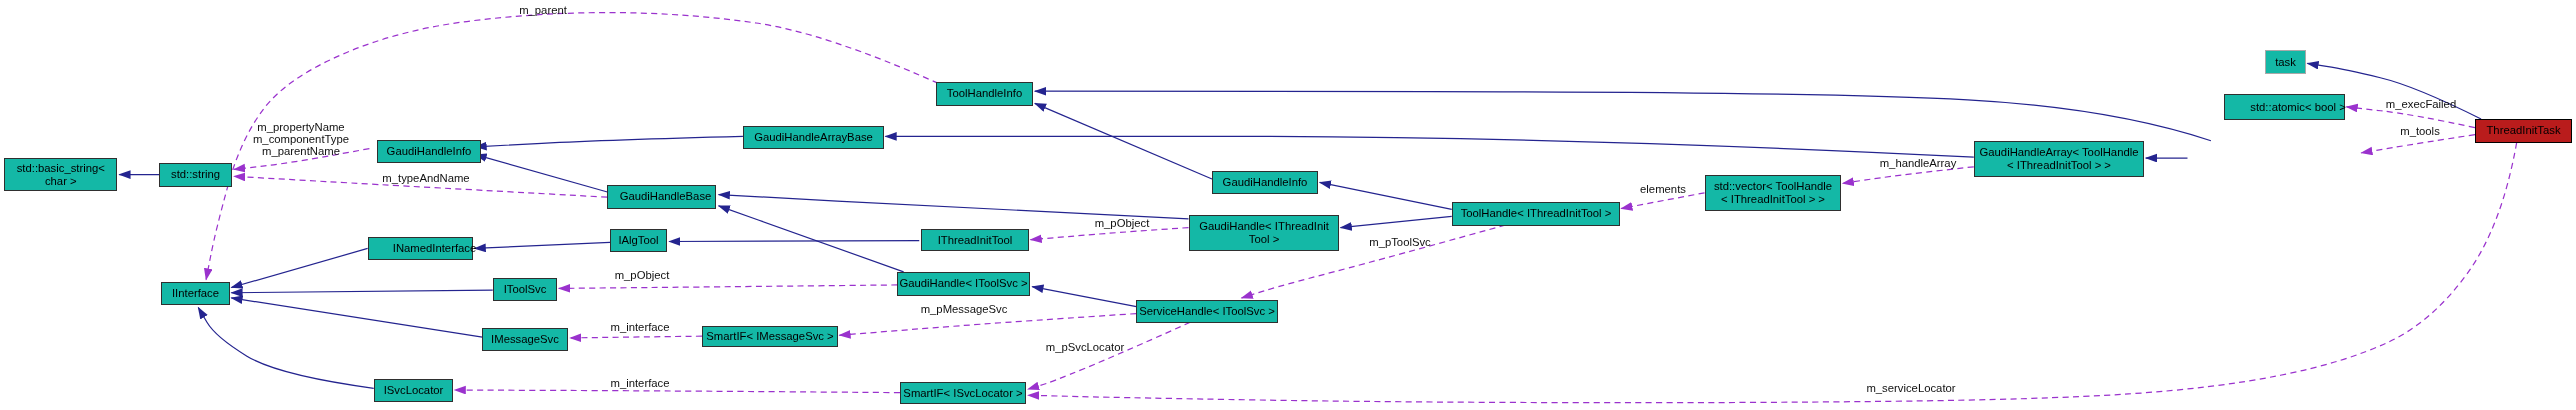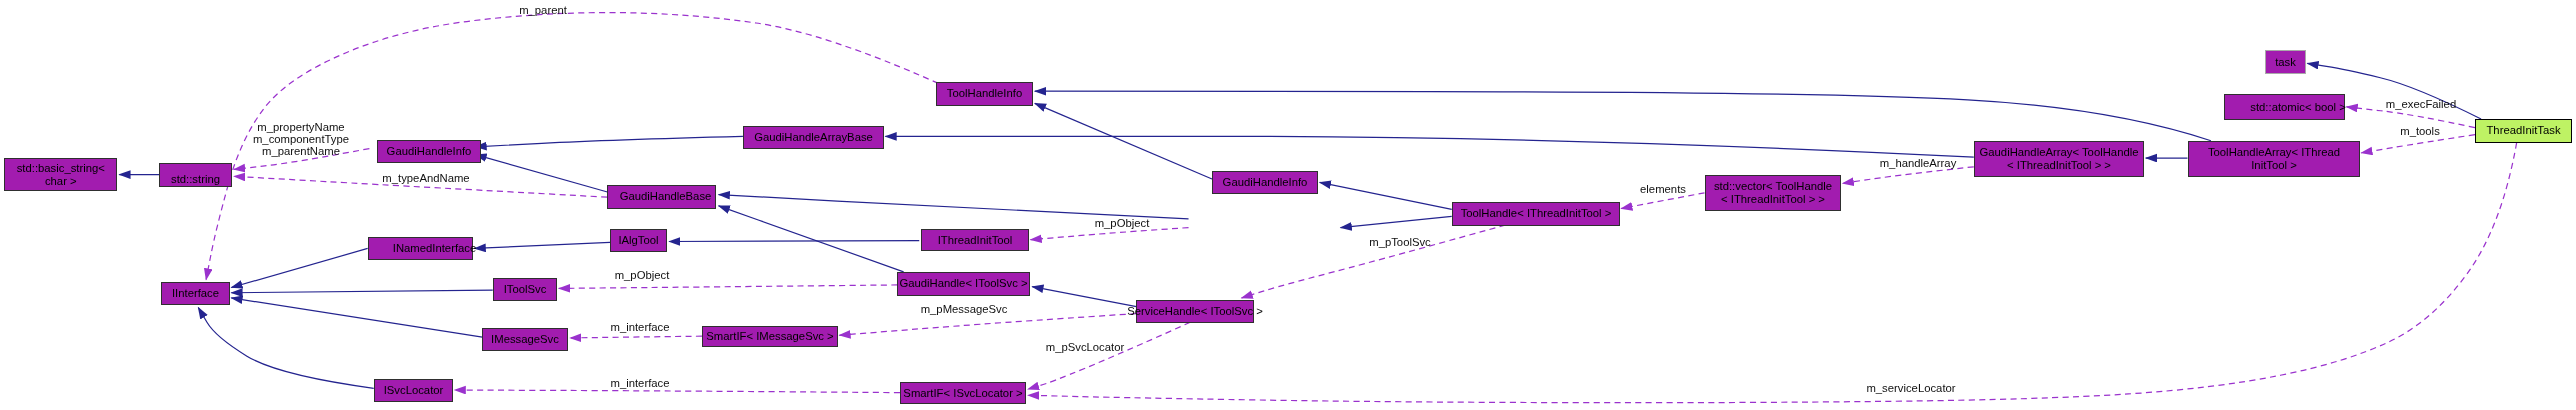--- a/index.html
+++ b/index.html
@@ -2,27 +2,27 @@
 <html style="font-size:14px"><head>
 <meta charset="utf-8">
 <style>
   html,body{margin:0;padding:0;background:#ffffff}
   .canvas{
     position:relative;width:2576px;height:410px;background:#ffffff;
     font-family:"Liberation Sans",sans-serif;overflow:hidden;
   }
   .canvas svg{position:absolute;left:0;top:0}
   .node{
-    position:absolute;box-sizing:border-box;background:#a21caf;
+    position:absolute;box-sizing:border-box;background:#14b8a6;
     border:1.3px solid #2f2f2f;display:flex;flex-direction:column;
     align-items:center;justify-content:center;text-align:center;
     font-size:11.3px;line-height:13px;color:#000;white-space:nowrap;z-index:2;
   }
   .node.external{border-color:#a9a9a9}
-  .node.focus{background:#bef264;border:1.7px solid #000}
+  .node.focus{background:#b91c1c;border:1.7px solid #000}
   .edge-label{
     position:absolute;transform:translate(-50%,-50%);font-size:11.3px;
     line-height:12px;color:#101010;text-align:center;white-space:pre;z-index:3;
   }
 </style>
 </head>
 <body>
 
 <div class="canvas" aria-label="ThreadInitTask">
   <svg id="edges" width="2576" height="410" viewBox="0 0 2965 472">
@@ -83,52 +83,52 @@
     <div class="edge-label" style="left: 642px; top: 275px;">m_pObject</div>
     <div class="edge-label" style="left: 964px; top: 309px;">m_pMessageSvc</div>
     <div class="edge-label" style="left: 640px; top: 327px;">m_interface</div>
     <div class="edge-label" style="left: 1085px; top: 347px;">m_pSvcLocator</div>
     <div class="edge-label" style="left: 640px; top: 383px;">m_interface</div>
     <div class="edge-label" style="left: 1911px; top: 388px;">m_serviceLocator</div>
     <div class="node" style="left: 4.3px; top: 158px; width: 113px; height: 33px;">
       <div>std::basic_string&lt;</div>
       <div>char &gt;</div>
     </div>
-    <div class="node" style="left: 159px; top: 163px; width: 73px; height: 23.5px; justify-content: flex-end;">
+    <div class="node" style="left: 159px; top: 163px; width: 73px; height: 23.5px;">
       <div>std::string</div>
     </div>
     <div class="node" style="left: 377px; top: 140px; width: 104px; height: 22.6px;">
       <div>GaudiHandleInfo</div>
     </div>
     <div class="node" style="left: 607px; top: 185px; width: 109px; height: 23.5px; padding-left: 8px;">
       <div>GaudiHandleBase</div>
     </div>
     <div class="node" style="left: 743px; top: 126px; width: 141px; height: 22.6px;">
       <div>GaudiHandleArrayBase</div>
     </div>
     <div class="node" style="left: 936px; top: 82px; width: 97px; height: 23.5px;">
       <div>ToolHandleInfo</div>
     </div>
     <div class="node" style="left: 1212px; top: 171px; width: 106px; height: 22.6px;">
       <div>GaudiHandleInfo</div>
     </div>
+    <div class="node" style="left: 1189px; top: 215px; width: 150px; height: 36px;">
+      <div>GaudiHandle&lt; IThreadInit</div>
+      <div>Tool &gt;</div>
+    </div>
     <div class="node" style="left: 1452px; top: 202px; width: 168px; height: 23.5px;">
       <div>ToolHandle&lt; IThreadInitTool &gt;</div>
     </div>
     <div class="node" style="left: 1705px; top: 175px; width: 136px; height: 36px;">
       <div>std::vector&lt; ToolHandle</div>
       <div>&lt; IThreadInitTool &gt; &gt;</div>
     </div>
     <div class="node" style="left: 1974px; top: 141px; width: 170px; height: 36px;">
       <div>GaudiHandleArray&lt; ToolHandle</div>
       <div>&lt; IThreadInitTool &gt; &gt;</div>
-    </div>
-    <div class="node" style="left: 2188px; top: 141px; width: 172px; height: 36px;">
-      <div>ToolHandleArray&lt; IThread</div>
-      <div>InitTool &gt;</div>
     </div>
     <div class="node external" style="left: 2265px; top: 50px; width: 41px; height: 24px;">
       <div>task</div>
     </div>
     <div class="node" style="left: 2224px; top: 94px; width: 121px; height: 26px; padding-left: 27px;">
       <div>std::atomic&lt; bool &gt;</div>
     </div>
     <div class="node focus" style="left: 2475px; top: 119px; width: 97px; height: 23.5px;">
       <div>ThreadInitTask</div>
     </div>
@@ -143,21 +143,21 @@
     </div>
     <div class="node" style="left: 921px; top: 229px; width: 108px; height: 22px;">
       <div>IThreadInitTool</div>
     </div>
     <div class="node" style="left: 493px; top: 278px; width: 64px; height: 22.6px;">
       <div>IToolSvc</div>
     </div>
     <div class="node" style="left: 897px; top: 272px; width: 133px; height: 23.5px;">
       <div>GaudiHandle&lt; IToolSvc &gt;</div>
     </div>
-    <div class="node" style="left: 1136px; top: 300px; width: 118px; height: 22.6px;">
+    <div class="node" style="left: 1136px; top: 300px; width: 142px; height: 22.6px;">
       <div>ServiceHandle&lt; IToolSvc &gt;</div>
     </div>
     <div class="node" style="left: 482px; top: 328px; width: 86px; height: 22.6px;">
       <div>IMessageSvc</div>
     </div>
     <div class="node" style="left: 702px; top: 326px; width: 136px; height: 21px;">
       <div>SmartIF&lt; IMessageSvc &gt;</div>
     </div>
     <div class="node" style="left: 374px; top: 379px; width: 79px; height: 22.6px;">
       <div>ISvcLocator</div>

